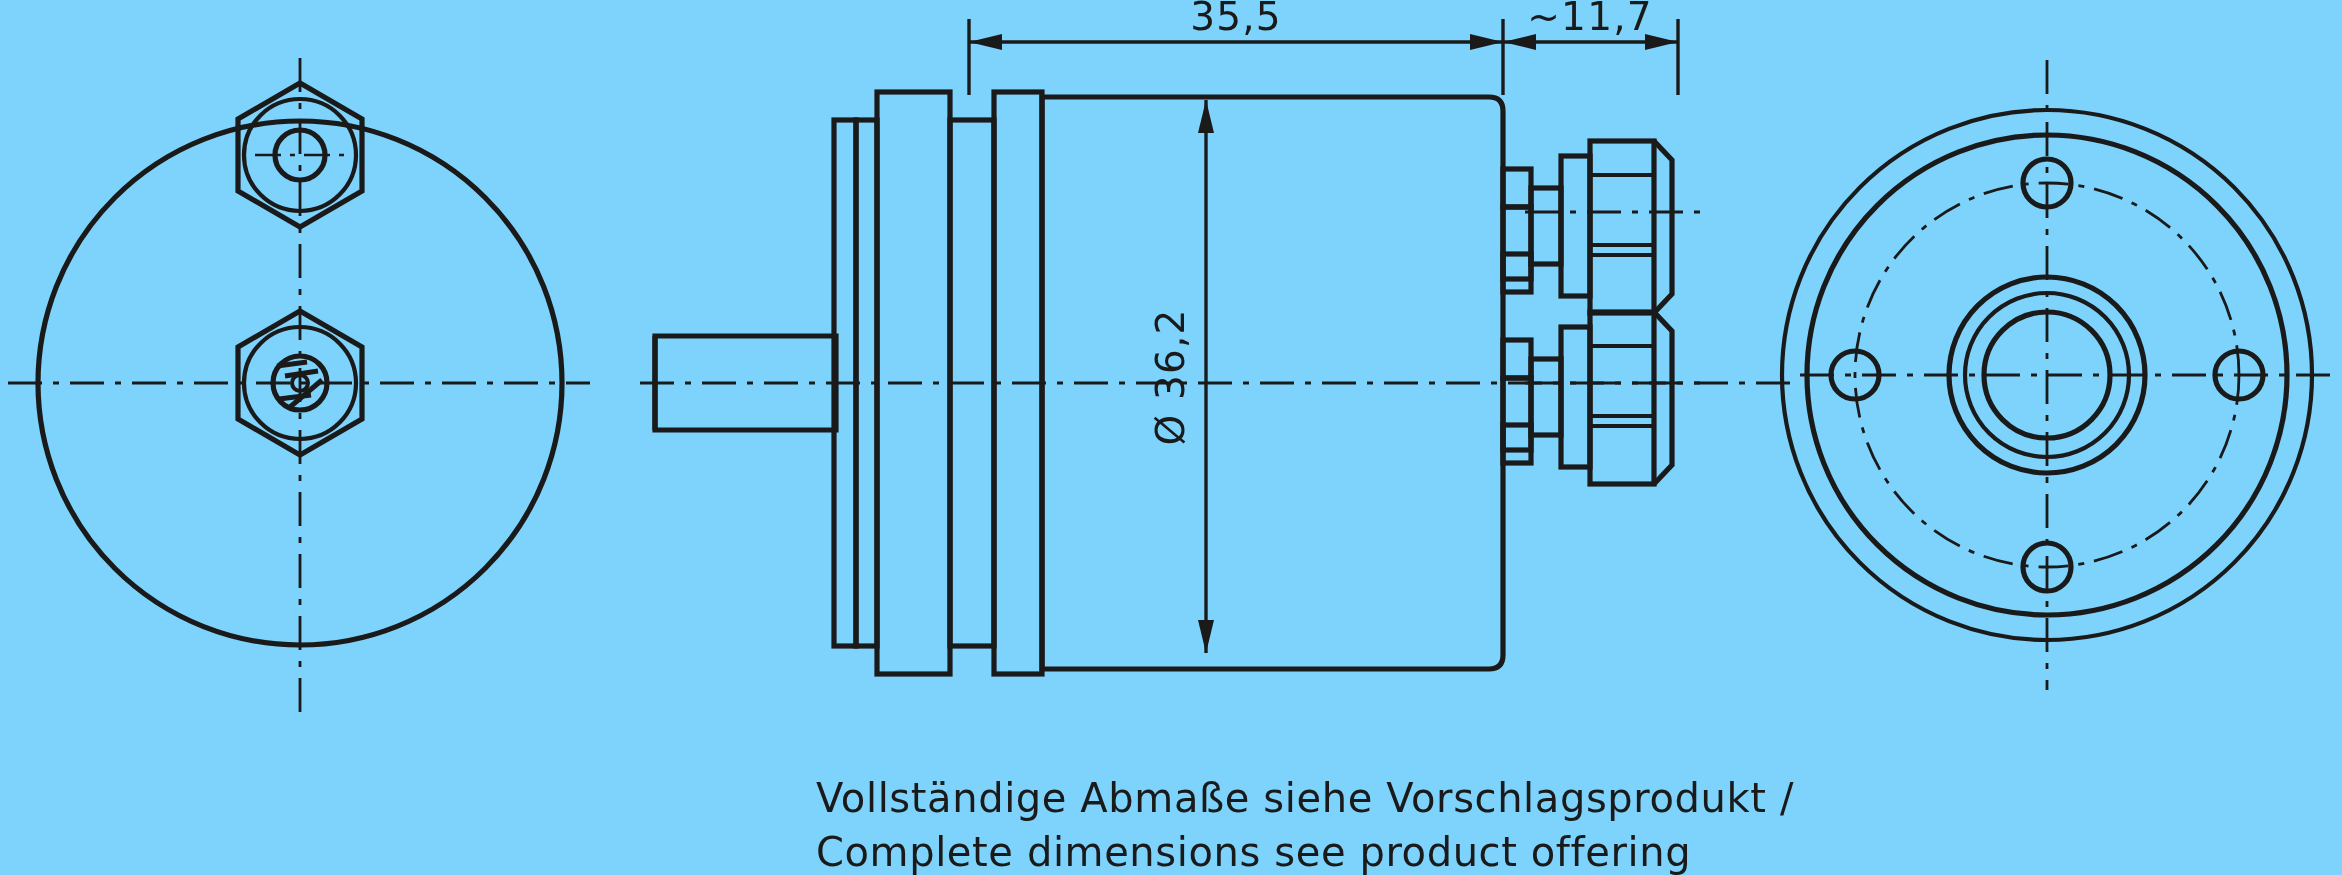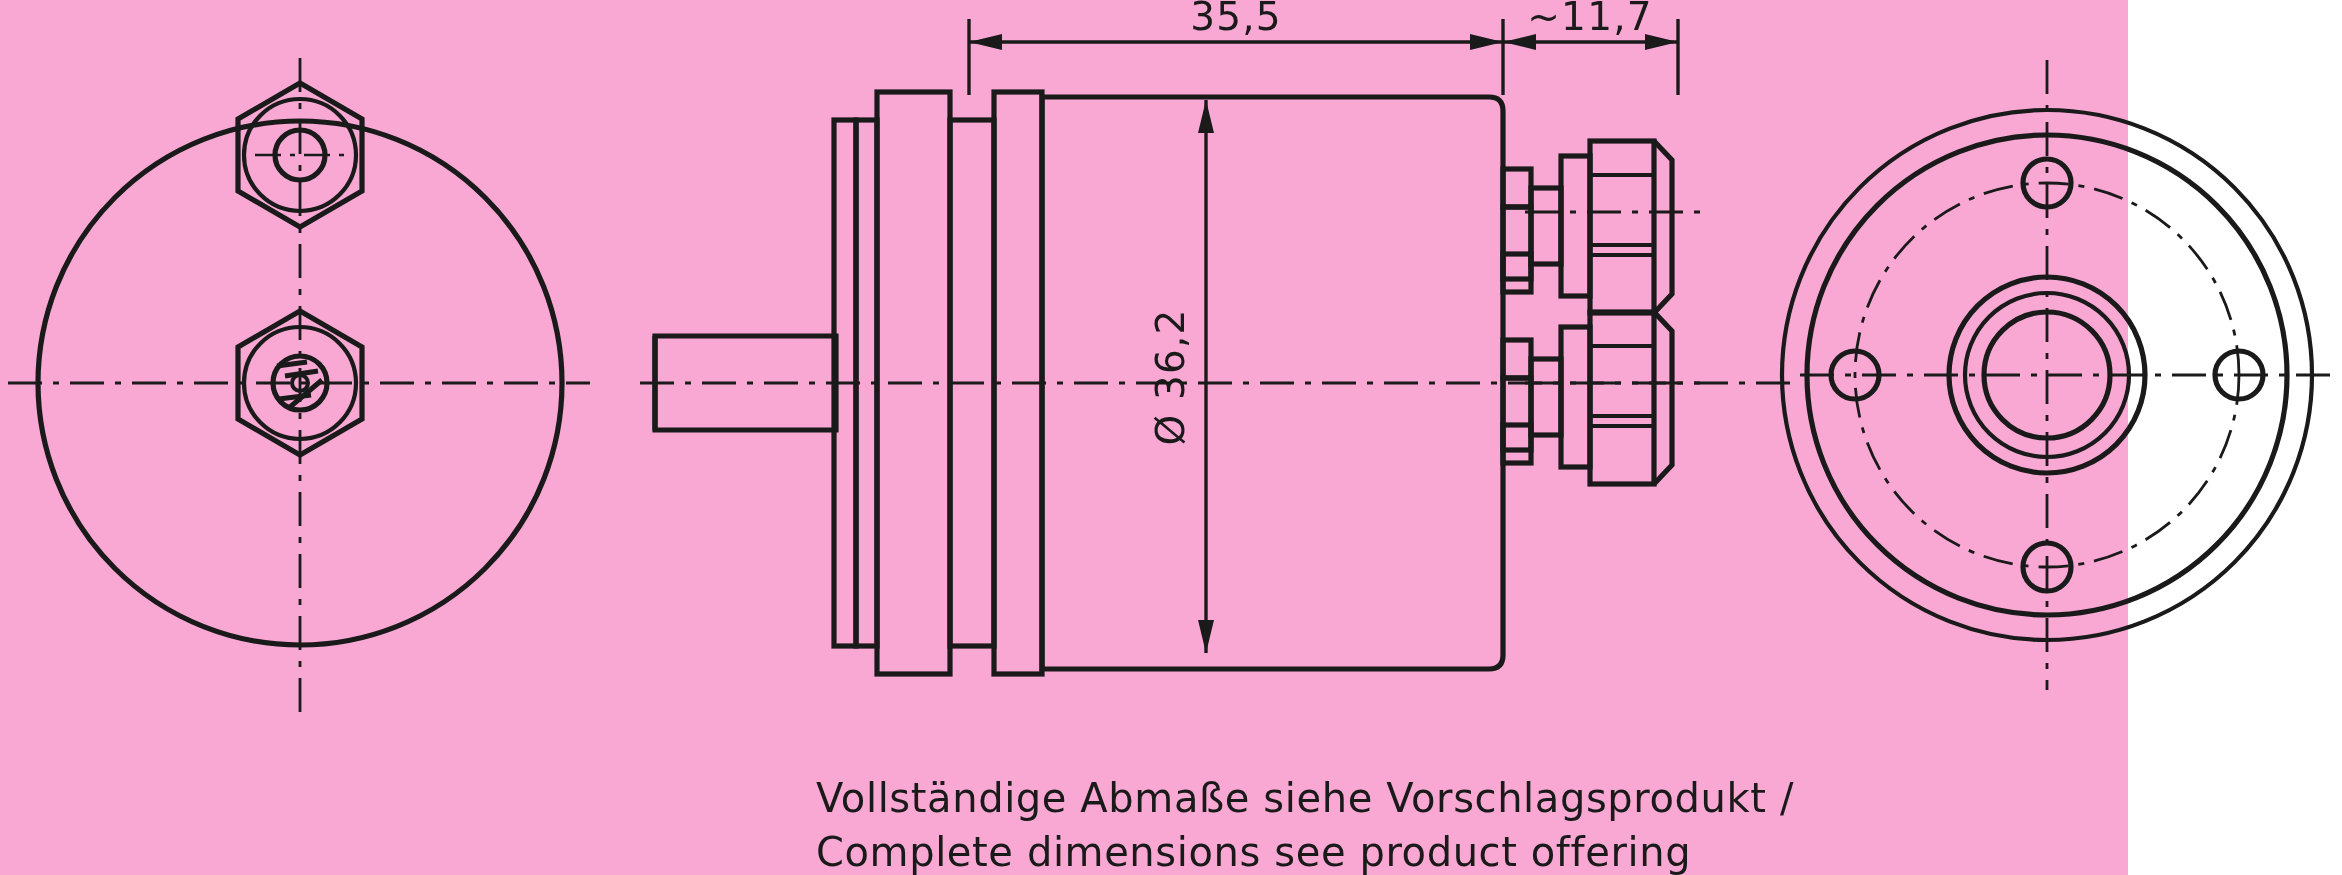--- a/index.html
+++ b/index.html
@@ -9,23 +9,23 @@
     background: #ffffff;
   }
   body {
     width: 2342px;
     height: 875px;
     overflow: hidden;
     font-family: "DejaVu Sans", "Liberation Sans", sans-serif;
   }
   #drawing-root {
     position: relative;
-    width: 2128px;
+    width: 2342px;
     height: 875px;
-    background: #f9a8d4;
+    background: #7dd3fc;
   }
   svg.sheet {
     display: block;
     width: 2342px;
     height: 875px;
   }
   .ln {
     stroke: #1a1a1a;
     fill: none;
     stroke-linecap: butt;

